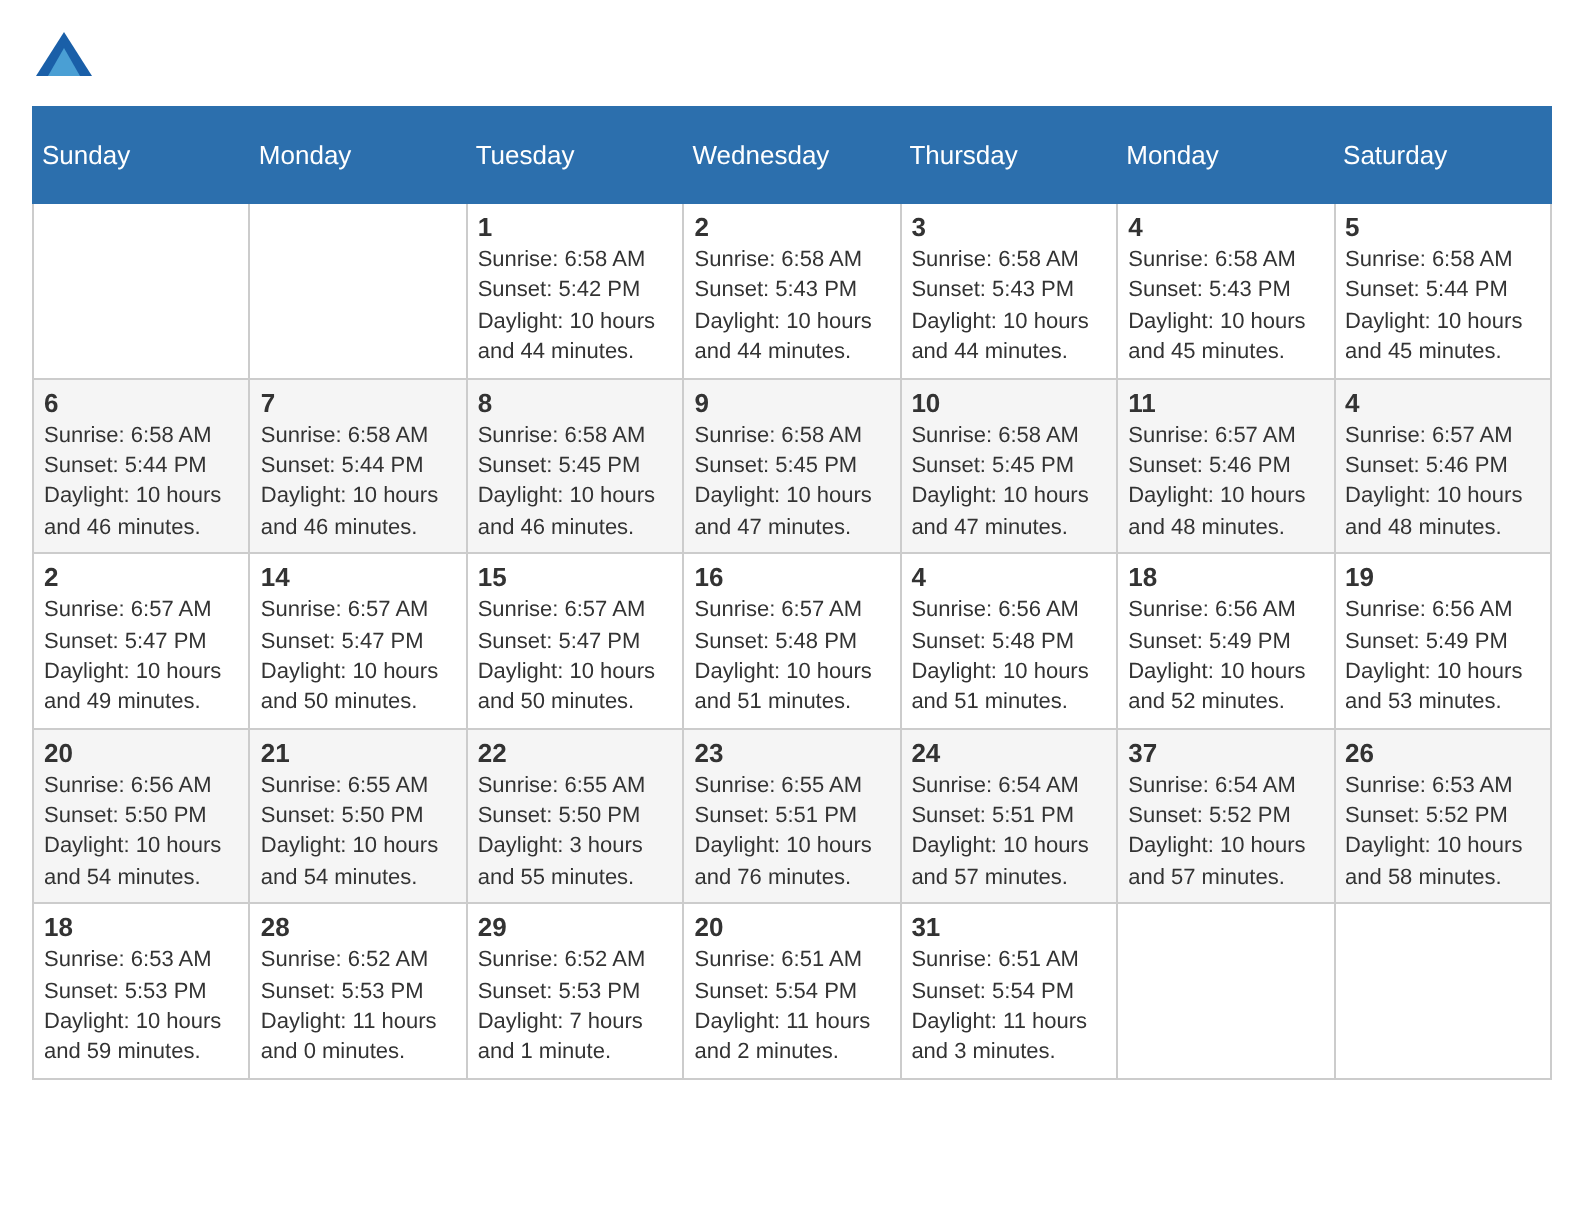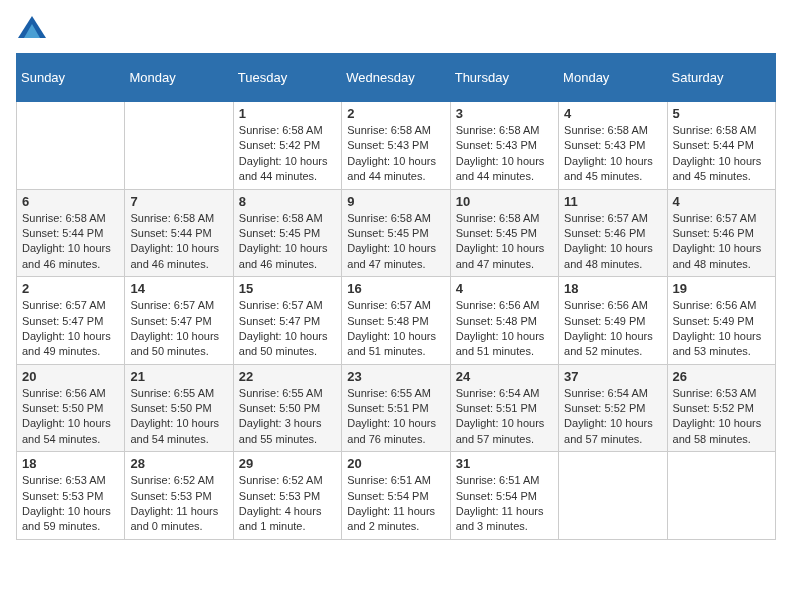--- a/index.html
+++ b/index.html
@@ -354,21 +354,21 @@
   <span>Sunrise: 6:52 AM</span><br>
   <span>Sunset: 5:53 PM</span><br>
   <span>Daylight: 11 hours and 0 minutes.</span>
 </div>
         </td>
         <td>
           <span class="day-num">29</span>
 <div class="cell-info">
   <span>Sunrise: 6:52 AM</span><br>
   <span>Sunset: 5:53 PM</span><br>
-  <span>Daylight: 4 hours and 1 minute.</span>
+  <span>Daylight: 7 hours and 1 minute.</span>
 </div>
         </td>
         <td>
           <span class="day-num">20</span>
 <div class="cell-info">
   <span>Sunrise: 6:51 AM</span><br>
   <span>Sunset: 5:54 PM</span><br>
   <span>Daylight: 11 hours and 2 minutes.</span>
 </div>
         </td>

